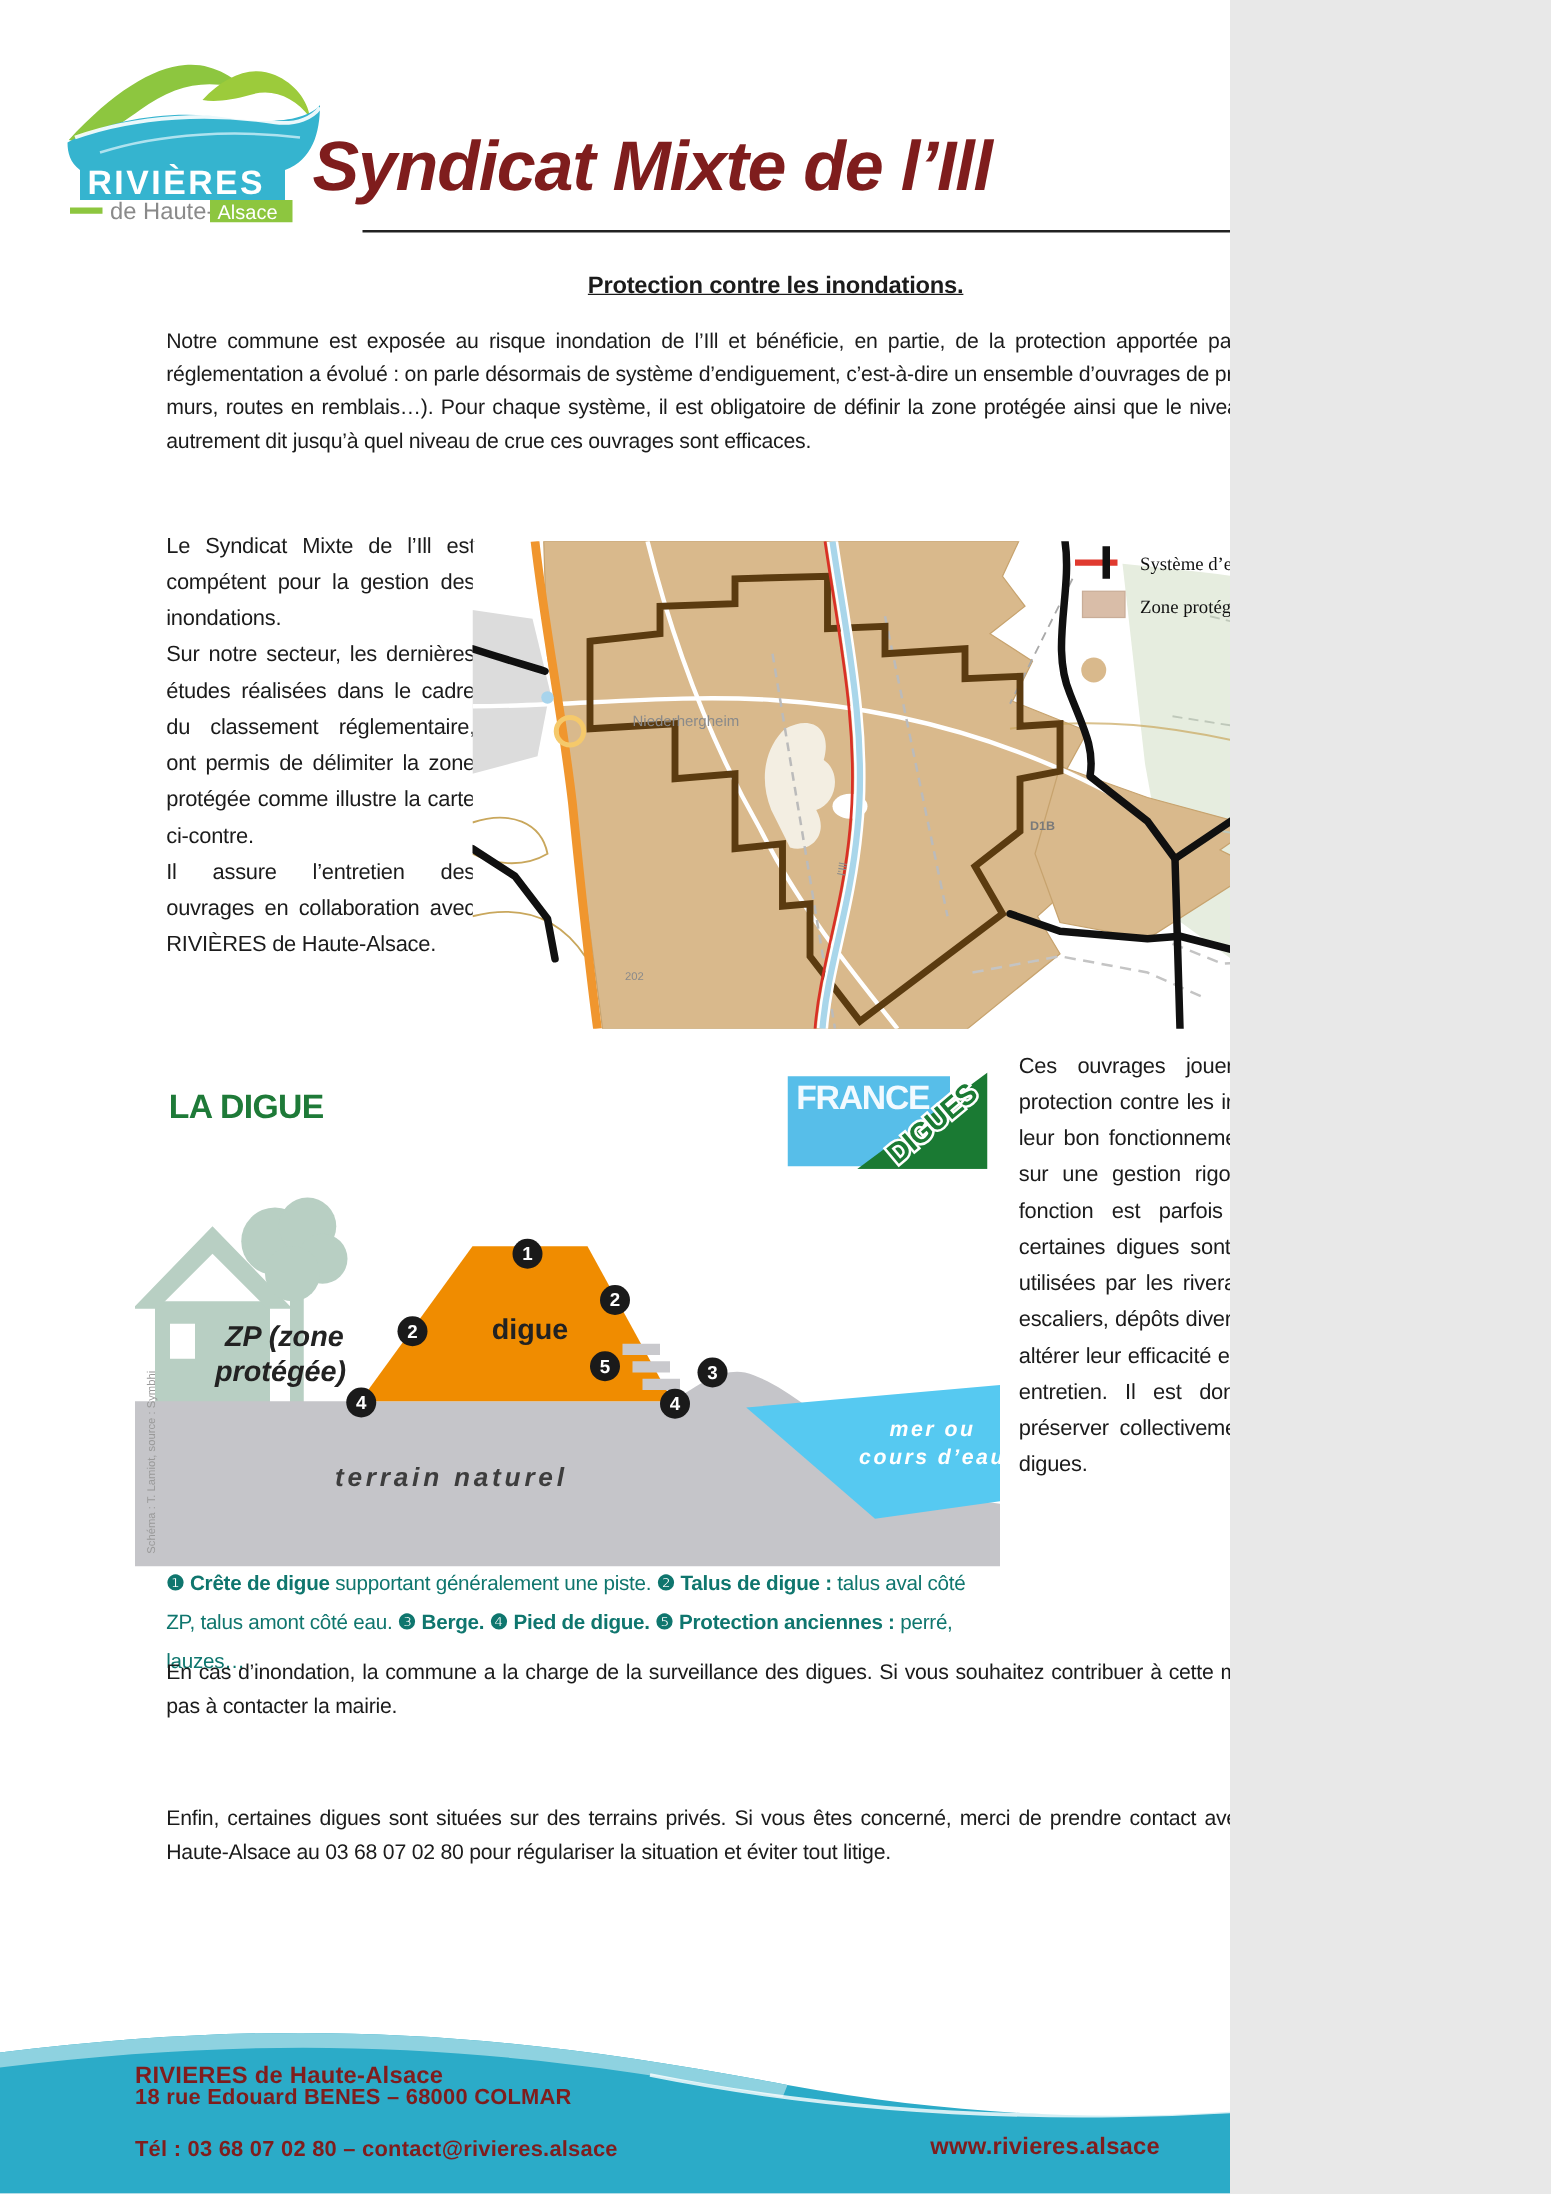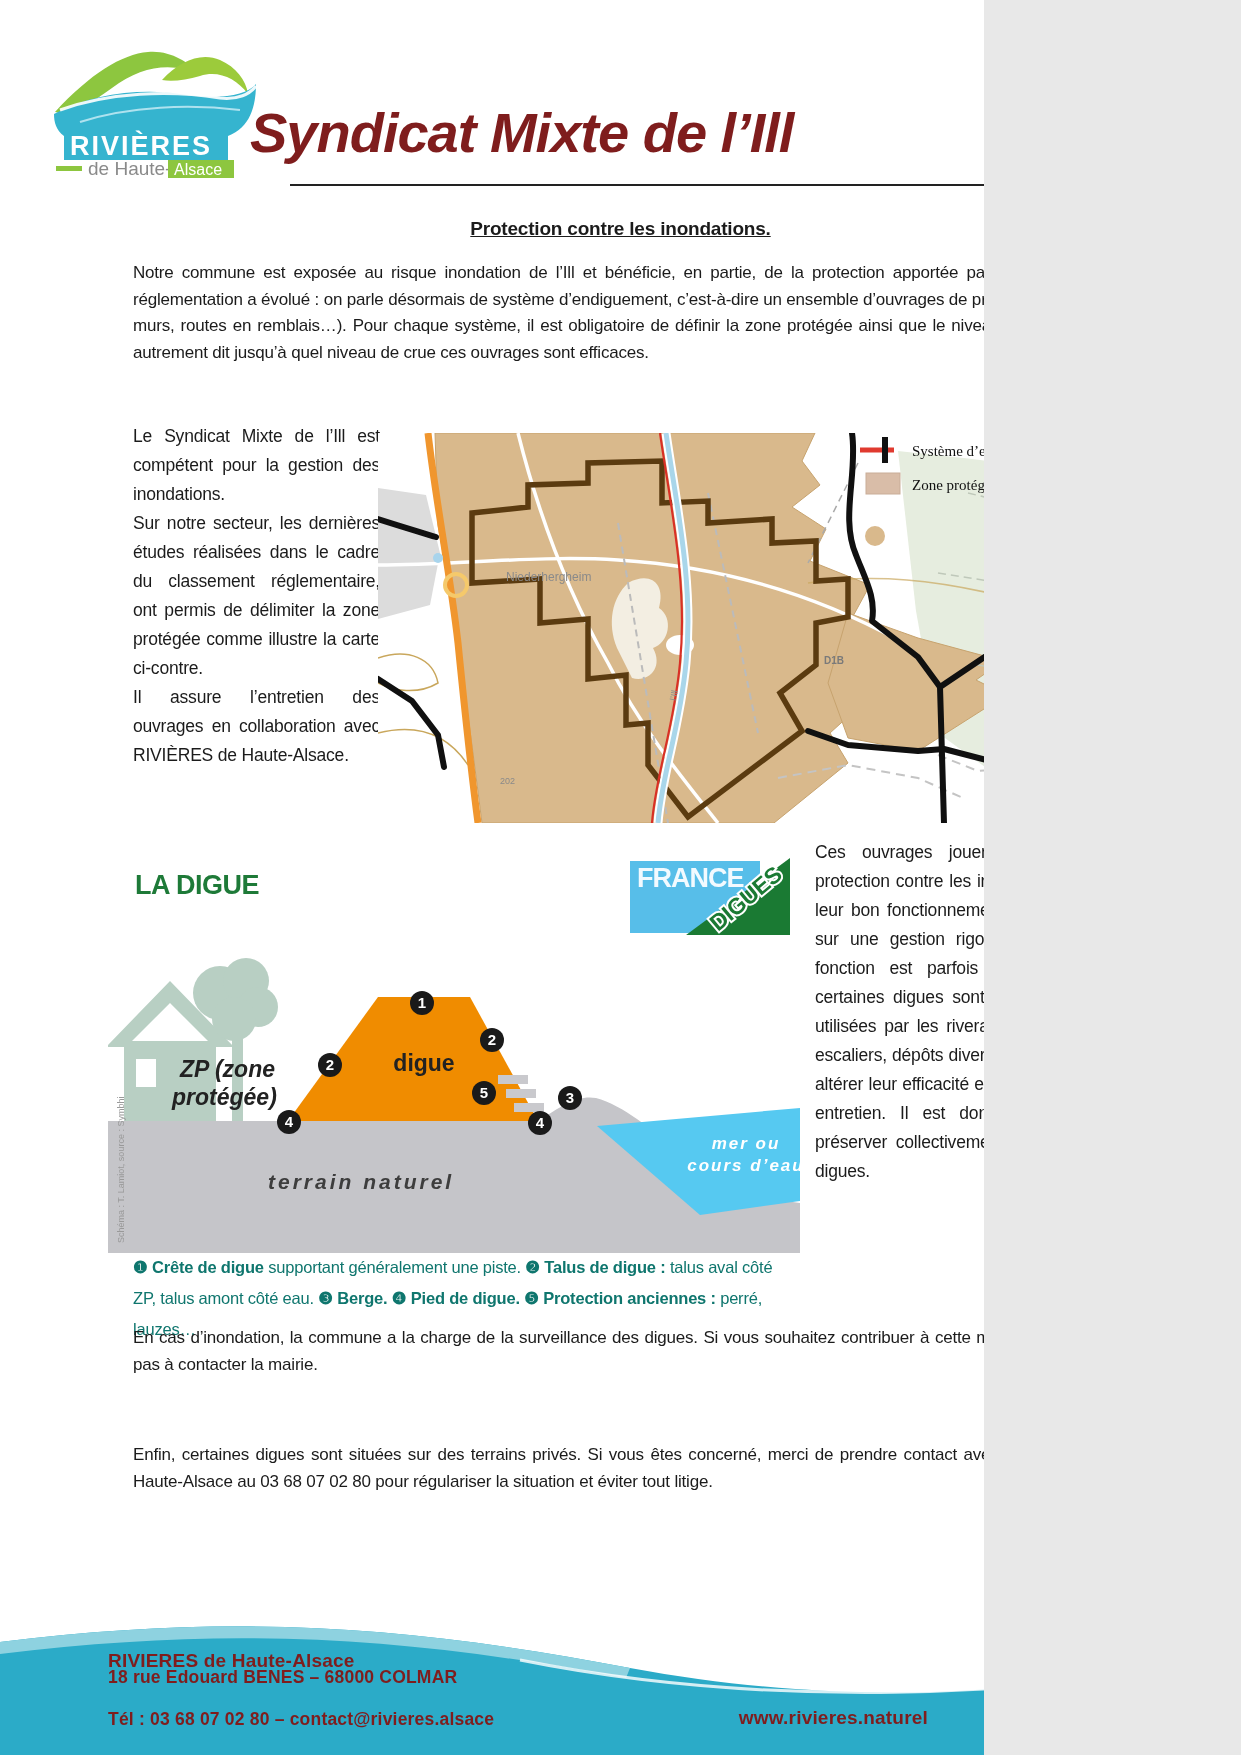--- a/index.html
+++ b/index.html
@@ -192,15 +192,15 @@
 
   <svg class="abs" style="left:0;top:1590px;" width="1241" height="165" viewBox="0 0 1241 165">
     <path d="M0,52 C230,24 400,34 630,78 C870,122 1070,102 1241,56 L1241,165 L0,165 Z" fill="#2babc8"></path>
     <path d="M0,52 C230,24 400,34 630,78 L626,88 C400,46 230,36 0,64 Z" fill="#8ed2e0"></path>
     <path d="M0,46 C230,18 400,28 630,72 C870,116 1075,96 1241,50" stroke="#ffffff" stroke-width="2.5" fill="none" opacity="0.9"></path>
     <path d="M520,70 C760,118 1040,110 1241,64" stroke="#ffffff" stroke-width="3" fill="none" opacity="0.8"></path>
   </svg>
   <div class="abs footer-text" style="left:108px;top:1650px;font-size:19px;">RIVIERES de Haute-Alsace</div>
   <div class="abs footer-text" style="left:108px;top:1667px;font-size:17.5px;">18 rue Edouard BENES – 68000 COLMAR</div>
   <div class="abs footer-text" style="left:108px;top:1709px;font-size:17.5px;">Tél : 03 68 07 02 80 – contact@rivieres.alsace</div>
-  <div class="abs footer-text" style="right:56px;top:1707px;font-size:19px;">www.rivieres.naturel</div>
+  <div class="abs footer-text" style="right:56px;top:1707px;font-size:19px;">www.rivieres.alsace</div>
 
 </div>
 
 </body></html>

